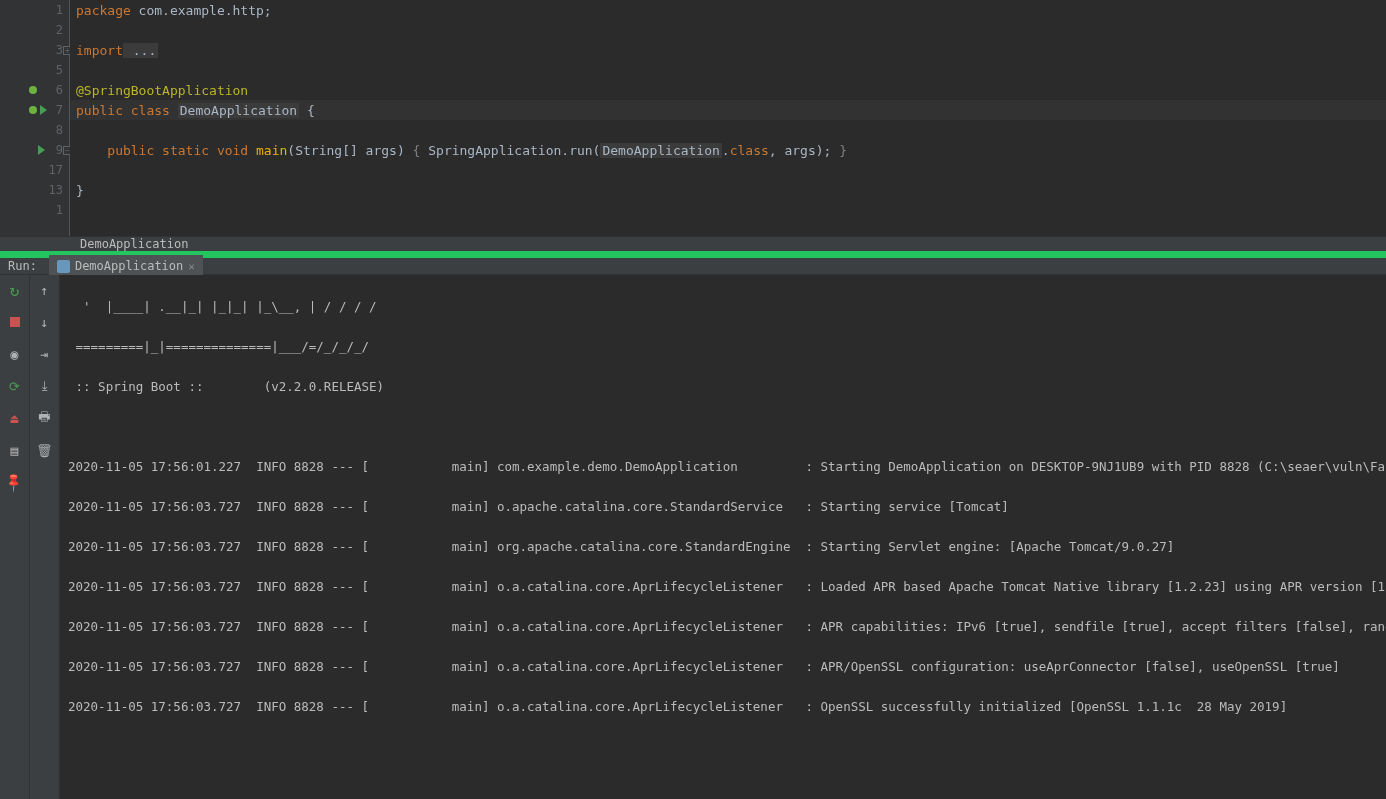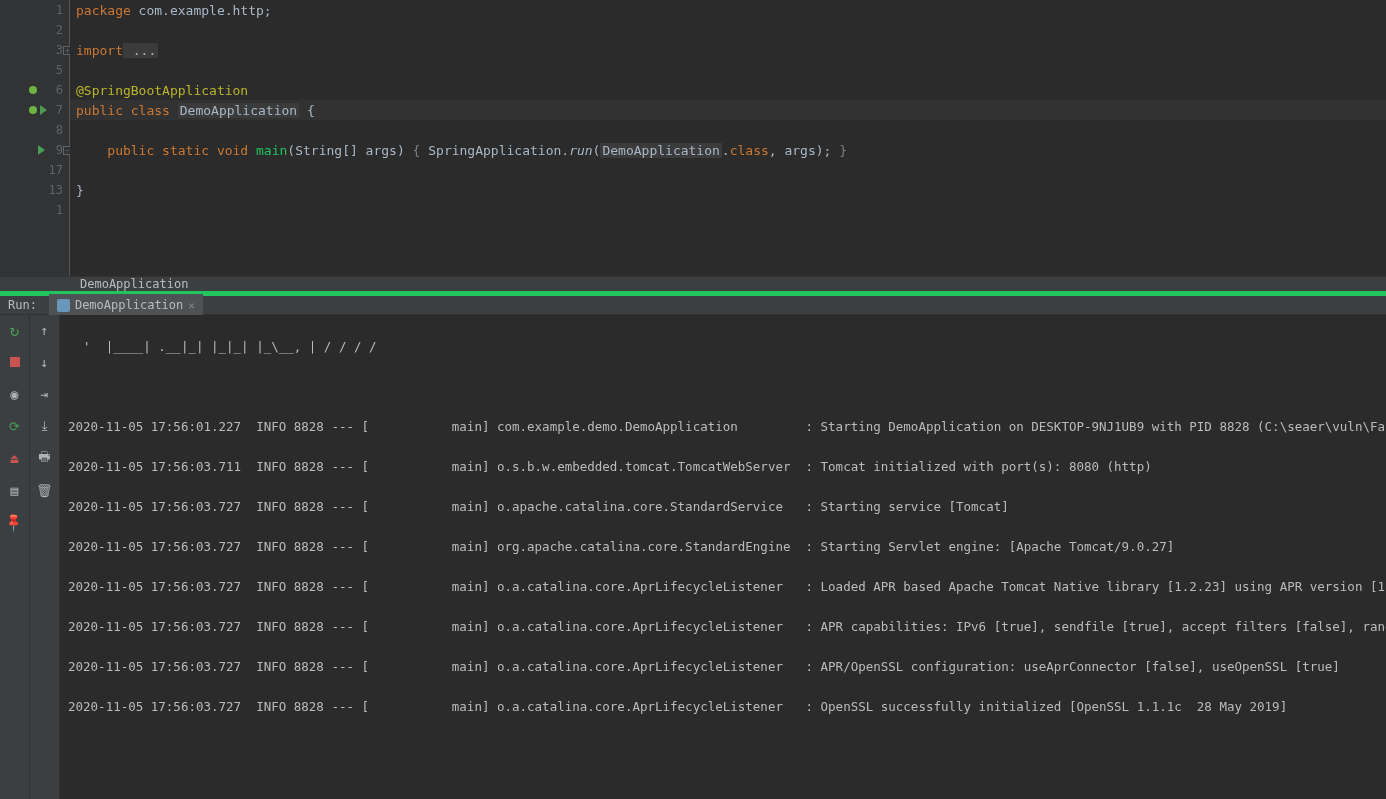--- a/index.html
+++ b/index.html
@@ -78,22 +78,22 @@
     display: flex;
     align-items: center;
     padding-left: 6px;
     white-space: pre;
   }
   .code-line.hl {
     background: #323232;
   }
   .k-keyword { color: #cc7832; }
   .k-annotation { color: #bbb529; }
-  .k-method { color: #22c55e; }
-  .k-static-call { color: #a9b7c6; font-style: italic; }
+  .k-method { color: #eab308; }
+  .k-static-call { color: #a9b7c6; }
   .k-box { background: #3b3b3b; padding: 0 2px; }
   .k-brace-dim { color: #808080; }
   .breadcrumb {
     height: 24px;
     background: #3c3f41;
     border-top: 1px solid #323232;
     display: flex;
     align-items: center;
     padding-left: 80px;
     color: #bbbbbb;
@@ -103,21 +103,21 @@
     flex: 1;
     display: flex;
     flex-direction: column;
     background: #2b2b2b;
   }
   .run-header {
     height: 24px;
     background: #3c3f41;
     display: flex;
     align-items: center;
-    border-top: 5px solid #22c55e;
+    border-top: 7px solid #22c55e;
     border-bottom: 1px solid #323232;
   }
   .run-label {
     color: #bbbbbb;
     font-size: 12px;
     padding: 0 8px;
   }
   .run-tab {
     display: flex;
     align-items: center;
@@ -312,23 +312,24 @@
         </div>
       <div class="tb-btn">
           <span>🖶</span>
         </div>
       <div class="tb-btn">
           <span>🗑</span>
         </div>
     </div>
     <div class="console">
 <div>  '  |____| .__|_| |_|_| |_\__, | / / / /</div>
+<div> =========|_|==============|___/=/_/_/_/</div>
+<div> :: Spring Boot ::        (v2.2.0.RELEASE)</div>
 <div> </div>
 <div class="log-info">2020-11-05 17:56:01.227  INFO 8828 --- [           main] com.example.demo.DemoApplication         : Starting DemoApplication on DESKTOP-9NJ1UB9 with PID 8828 (C:\seaer\vuln\Fastjson\fastjs</div>
-<div class="log-info">2020-11-05 17:56:03.711  INFO 8828 --- [           main] o.s.b.w.embedded.tomcat.TomcatWebServer  : Tomcat initialized with port(s): 8080 (http)</div>
 <div class="log-info">2020-11-05 17:56:03.727  INFO 8828 --- [           main] o.apache.catalina.core.StandardService   : Starting service [Tomcat]</div>
 <div class="log-info">2020-11-05 17:56:03.727  INFO 8828 --- [           main] org.apache.catalina.core.StandardEngine  : Starting Servlet engine: [Apache Tomcat/9.0.27]</div>
 <div class="log-info">2020-11-05 17:56:03.727  INFO 8828 --- [           main] o.a.catalina.core.AprLifecycleListener   : Loaded APR based Apache Tomcat Native library [1.2.23] using APR version [1.7.0].</div>
 <div class="log-info">2020-11-05 17:56:03.727  INFO 8828 --- [           main] o.a.catalina.core.AprLifecycleListener   : APR capabilities: IPv6 [true], sendfile [true], accept filters [false], random [true].</div>
 <div class="log-info">2020-11-05 17:56:03.727  INFO 8828 --- [           main] o.a.catalina.core.AprLifecycleListener   : APR/OpenSSL configuration: useAprConnector [false], useOpenSSL [true]</div>
 <div class="log-info">2020-11-05 17:56:03.727  INFO 8828 --- [           main] o.a.catalina.core.AprLifecycleListener   : OpenSSL successfully initialized [OpenSSL 1.1.1c  28 May 2019]</div>
 
 
     </div>
   </div>

